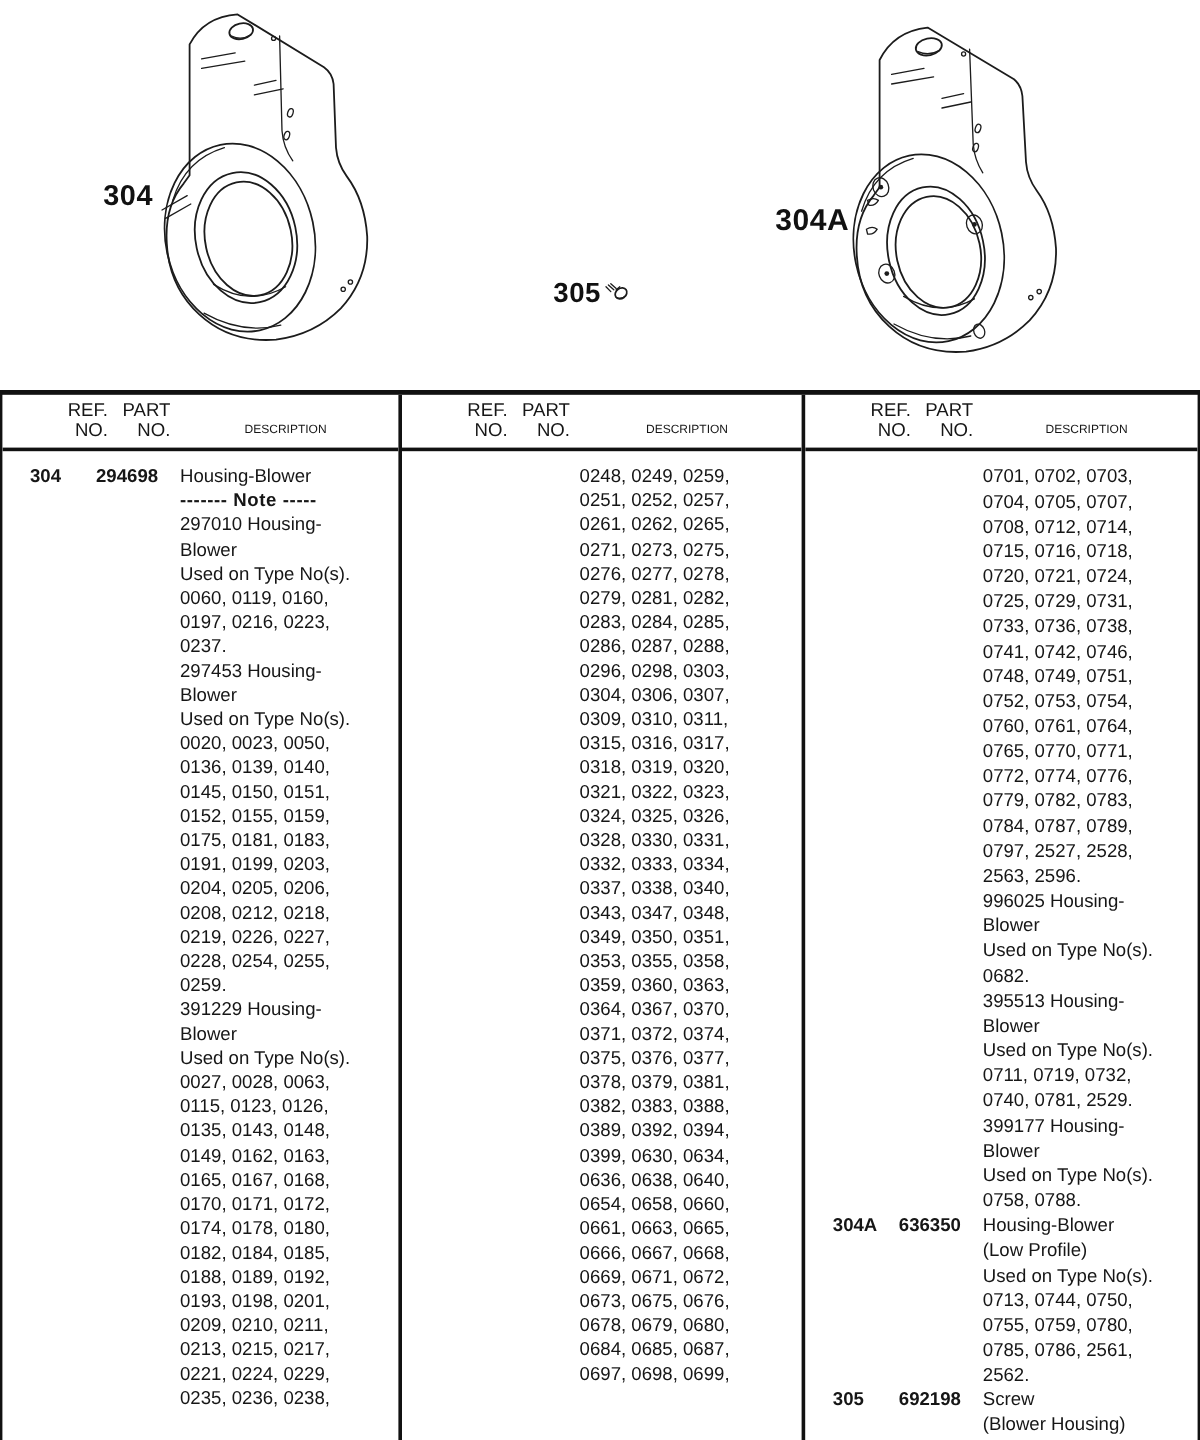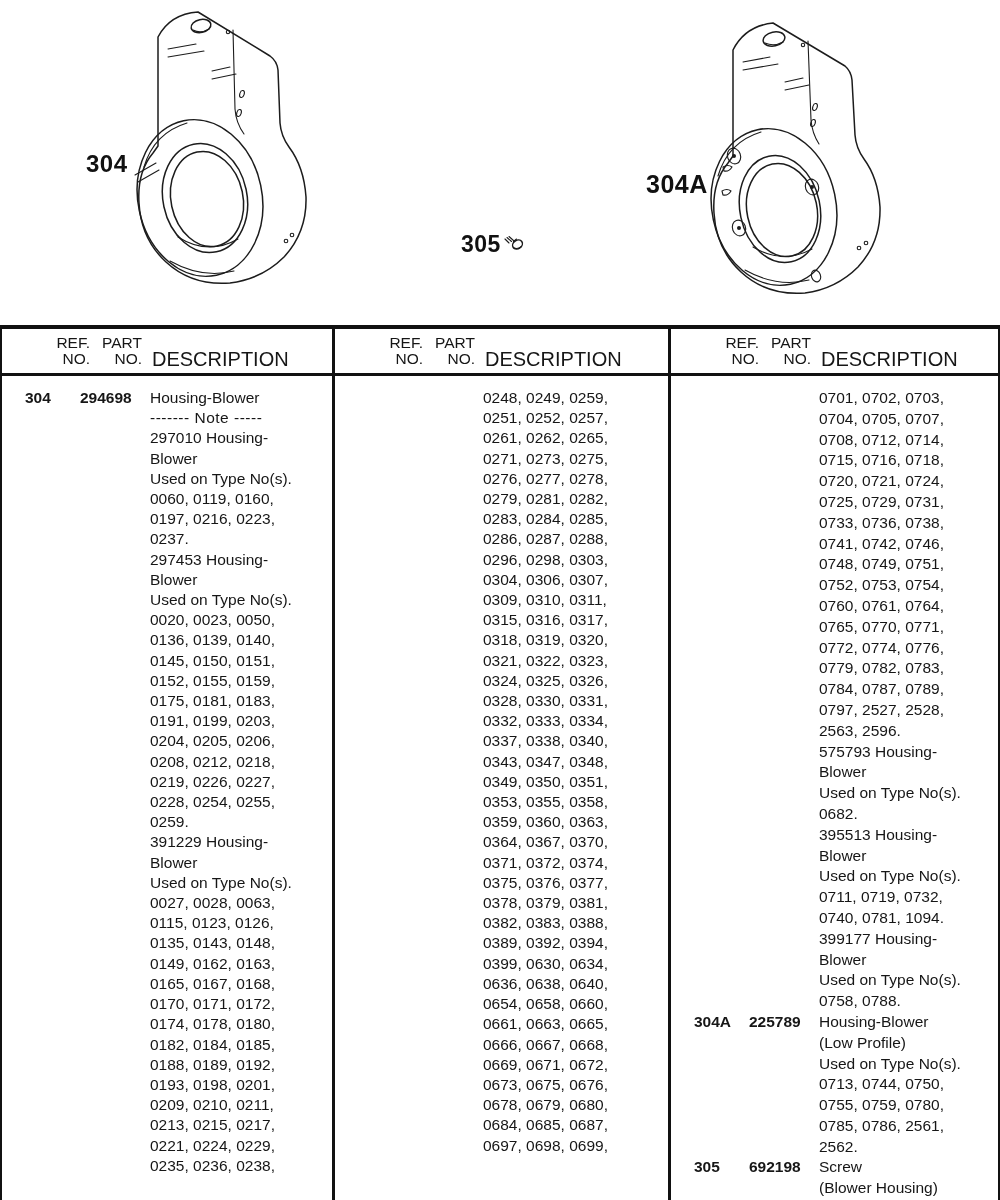--- a/index.html
+++ b/index.html
@@ -26,30 +26,30 @@
     box-sizing:border-box;display:grid;grid-template-columns:333px 336px 1fr;
     background:#fff;
   }
   .col-group{border-right:3px solid #111;box-sizing:border-box;overflow:hidden}
   .col-group:last-child{border-right:none}
   .col-header{height:44px;border-bottom:3px solid #111;position:relative;
     font-size:15.5px;line-height:16px}
   .h-stack{position:absolute;top:6px;text-align:right}
   .h-ref{left:22px;width:66px}
   .h-part{left:74px;width:66px}
-  .h-desc{position:absolute;left:150px;right:8px;top:22px;text-align:left;font-size:20px}
+  .h-desc{position:absolute;left:150px;right:8px;top:22px;text-align:center;font-size:10px}
   .column-body{padding-top:12px;font-size:15.5px}
   .row{display:flex;line-height:20.2px;white-space:nowrap}
   .col-group:nth-child(3) .row{line-height:20.8px}
   .cell{display:block}
   .cell.ref{width:58px;padding-left:23px;box-sizing:border-box;font-weight:bold;flex:none}
   .cell.part{width:90px;padding-left:20px;box-sizing:border-box;font-weight:bold;flex:none}
   .cell.desc{flex:1;min-width:0}
   .cell.desc b{font-weight:normal}
-  .cell.desc.note{font-weight:normal;letter-spacing:.5px}
+  .cell.desc.note{font-weight:bold;letter-spacing:.5px}
 </style>
 </head>
 <body>
 
 <div class="diagram-area">
 
   <svg class="drawing" style="left:120px;top:5px" width="190" height="285" viewBox="0 0 190 285">
     <path d="M38,32 Q50,9 78,7 L150,51 Q157,56 158,65 L160,118 Q161,131 169,142 Q184,162 186,192 Q187,227 164,252 Q142,274 110,278 Q72,281 46,257 Q21,234 19,198 Q17,167 33,148 L38,141 Z"></path>
     <path class="thin" d="M113,25 L115,104 Q116,118 124,129"></path>
     <ellipse cx="80" cy="193" rx="62" ry="79" transform="rotate(-12 80 193)"></ellipse>
@@ -623,21 +623,21 @@
           <span class="cell desc">0797, 2527, 2528,</span>
         </div>
         <div class="row">
           <span class="cell ref"></span>
           <span class="cell part"></span>
           <span class="cell desc">2563, 2596.</span>
         </div>
         <div class="row">
           <span class="cell ref"></span>
           <span class="cell part"></span>
-          <span class="cell desc"><b>575793</b> Housing-</span>
+          <span class="cell desc"><b>996025</b> Housing-</span>
         </div>
         <div class="row">
           <span class="cell ref"></span>
           <span class="cell part"></span>
           <span class="cell desc">Blower</span>
         </div>
         <div class="row">
           <span class="cell ref"></span>
           <span class="cell part"></span>
           <span class="cell desc">Used on Type No(s).</span>
@@ -663,21 +663,21 @@
           <span class="cell desc">Used on Type No(s).</span>
         </div>
         <div class="row">
           <span class="cell ref"></span>
           <span class="cell part"></span>
           <span class="cell desc">0711, 0719, 0732,</span>
         </div>
         <div class="row">
           <span class="cell ref"></span>
           <span class="cell part"></span>
-          <span class="cell desc">0740, 0781, 1094.</span>
+          <span class="cell desc">0740, 0781, 2529.</span>
         </div>
         <div class="row">
           <span class="cell ref"></span>
           <span class="cell part"></span>
           <span class="cell desc"><b>399177</b> Housing-</span>
         </div>
         <div class="row">
           <span class="cell ref"></span>
           <span class="cell part"></span>
           <span class="cell desc">Blower</span>
@@ -687,21 +687,21 @@
           <span class="cell part"></span>
           <span class="cell desc">Used on Type No(s).</span>
         </div>
         <div class="row">
           <span class="cell ref"></span>
           <span class="cell part"></span>
           <span class="cell desc">0758, 0788.</span>
         </div>
         <div class="row">
           <span class="cell ref">304A</span>
-          <span class="cell part">225789</span>
+          <span class="cell part">636350</span>
           <span class="cell desc">Housing-Blower</span>
         </div>
         <div class="row">
           <span class="cell ref"></span>
           <span class="cell part"></span>
           <span class="cell desc">(Low Profile)</span>
         </div>
         <div class="row">
           <span class="cell ref"></span>
           <span class="cell part"></span>

